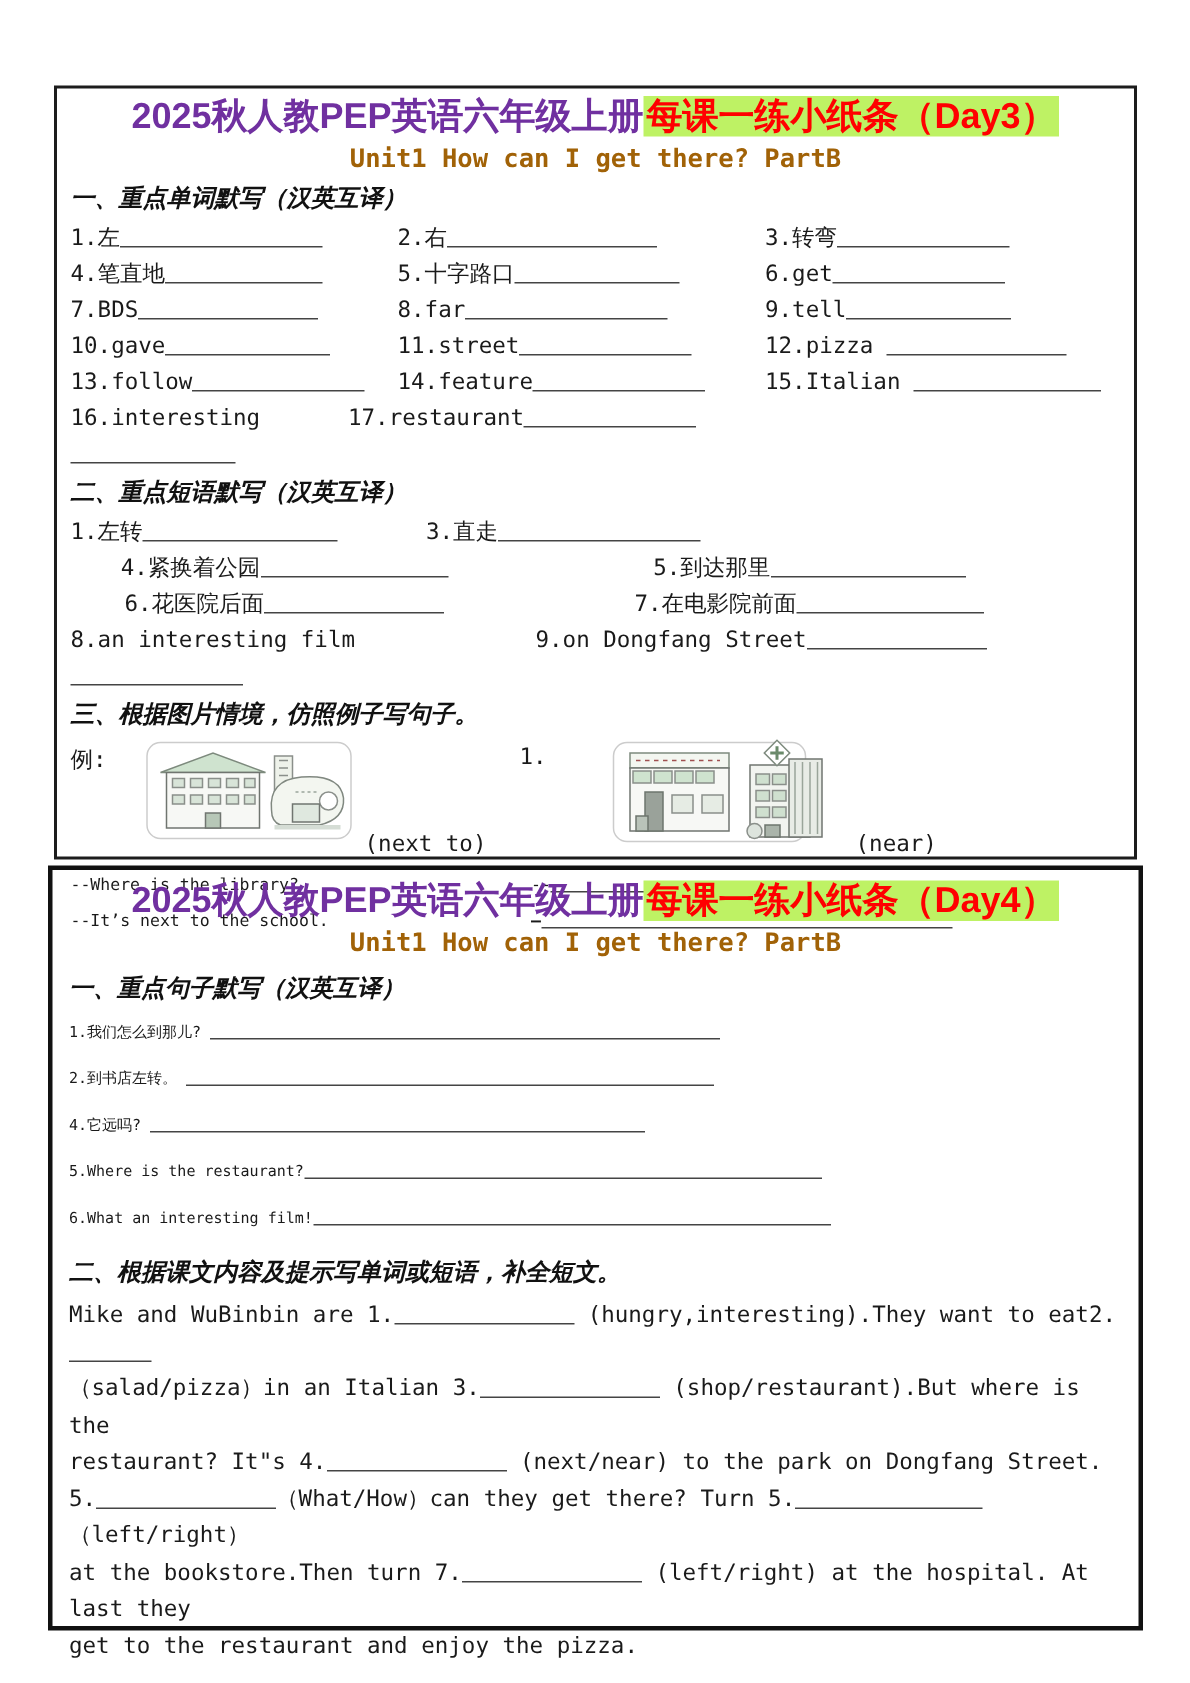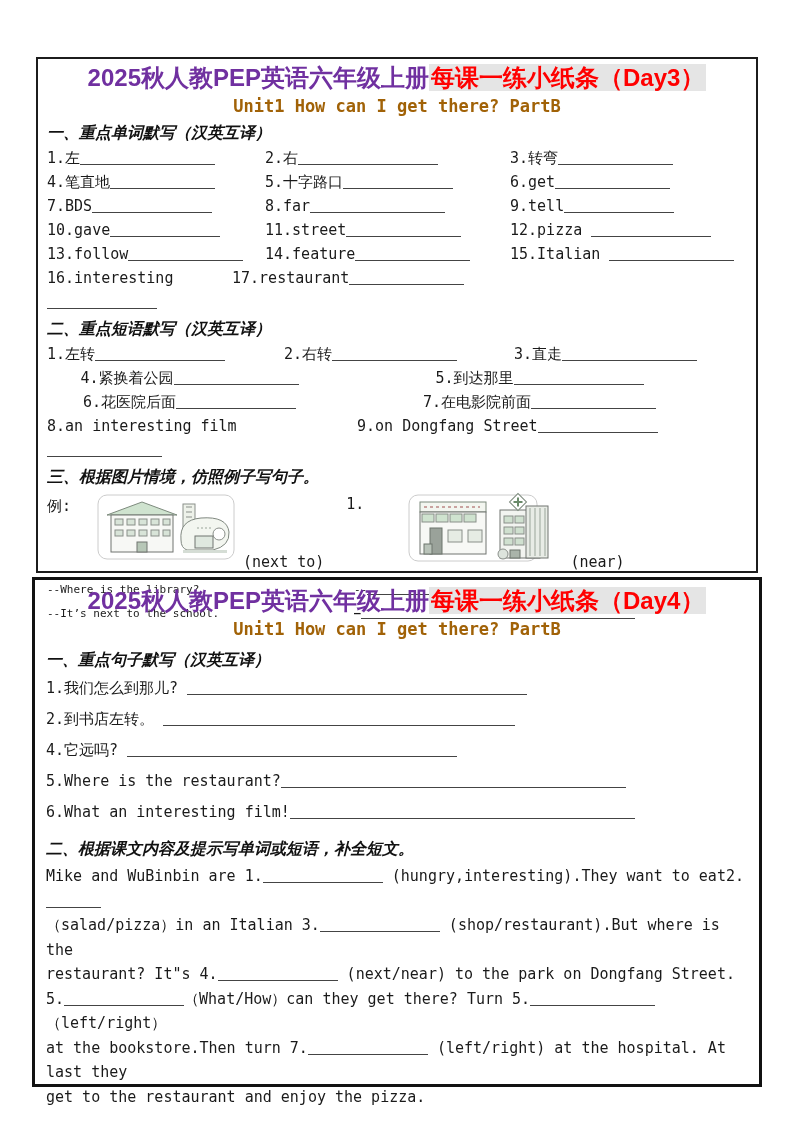--- a/index.html
+++ b/index.html
@@ -9,21 +9,21 @@
     color:#1a1a1a;
   }
   .card{box-sizing:border-box;background:#fff;}
   .card1{margin:57px 35px 0 36px;border:2px solid #1c1c1c;height:516px;padding:2px 9px 4px 9px;}
   .card2{margin:4px 31px 0 32px;border:3px solid #111;height:510px;padding:4px 11px 4px 11px;}
   .title{
     text-align:center;font-family:"Liberation Sans",sans-serif;
     font-weight:bold;font-size:24px;line-height:32px;margin:1px 0 0 0;white-space:nowrap;
   }
   .t-purple{color:#7030A0;}
-  .t-hl{color:#FF0000;background:#e5e5e5;padding:0 2px;}
+  .t-hl{color:#FF0000;background:#bef264;padding:0 2px;}
   .subtitle{
     text-align:center;color:#a16207;font-weight:bold;
     font-size:17px;line-height:23px;margin:1px 0;
   }
   .sec{
     font-family:"Liberation Sans",sans-serif;font-weight:bold;color:#111;
     font-size:16px;line-height:22px;margin:4px 0 2px 0;font-style:italic;
   }
   .row{display:grid;font-size:15px;line-height:24px;}
   .cols-w{grid-template-columns:218px 245px 1fr;}
@@ -33,21 +33,21 @@
   .cols-p3{grid-template-columns:310px 1fr;}
   .cols-d{grid-template-columns:307px 1fr;}
   .bl{display:inline-block;height:13px;border-bottom:1px solid #444;vertical-align:-2px;}
   .u55{width:55px}.u105{width:105px}.u110{width:110px}.u115{width:115px}
   .u120{width:120px}.u125{width:125px}.u130{width:130px}.u135{width:135px}
   .u140{width:140px}.u270{width:268px}.u275{width:274px}
   .u330{width:330px}.u340{width:340px}.u345{width:345px}.u350{width:352px}.u430{width:428px}
   .fig{display:flex;align-items:flex-start;height:86px;font-size:15px;line-height:20px;margin-top:4px;}
   .fig .cap{align-self:flex-end;margin-bottom:6px;white-space:nowrap;}
   .dline{font-size:11px;line-height:24px;}
-  .sline{font-size:15px;line-height:31px;white-space:nowrap;}
+  .sline{font-size:10px;line-height:31px;white-space:nowrap;}
   .cloze{font-size:15px;line-height:24.5px;margin:4px 0 0 0;}
   svg{display:block;}
 </style>
 </head>
 <body>
 
 <div>
 
   <section class="card card1">
     <h1 class="title"><span class="t-purple">2025秋人教PEP英语六年级上册</span><span class="t-hl">每课一练小纸条（Day3）</span></h1>
@@ -82,21 +82,20 @@
     </div>
     <div class="row cols-last">
       <span><span>16.interesting</span><span class="bl u110"></span></span>
       <span><span>17.restaurant</span><span class="bl u115"></span></span>
     </div>
 
     <div class="sec">二、重点短语默写（汉英互译）</div>
 
     <div class="row cols-p1">
       <span><span>1.左转</span><span class="bl u130"></span></span>
-      <span><span>2.右转</span><span class="bl u125"></span></span>
       <span><span>3.直走</span><span class="bl u135"></span></span>
     </div>
     <div class="row cols-p2">
       <span><span>4.紧换着公园</span><span class="bl u125"></span></span>
       <span><span>5.到达那里</span><span class="bl u130"></span></span>
     </div>
     <div class="row cols-p2">
       <span><span>6.花医院后面</span><span class="bl u120"></span></span>
       <span><span>7.在电影院前面</span><span class="bl u125"></span></span>
     </div>

